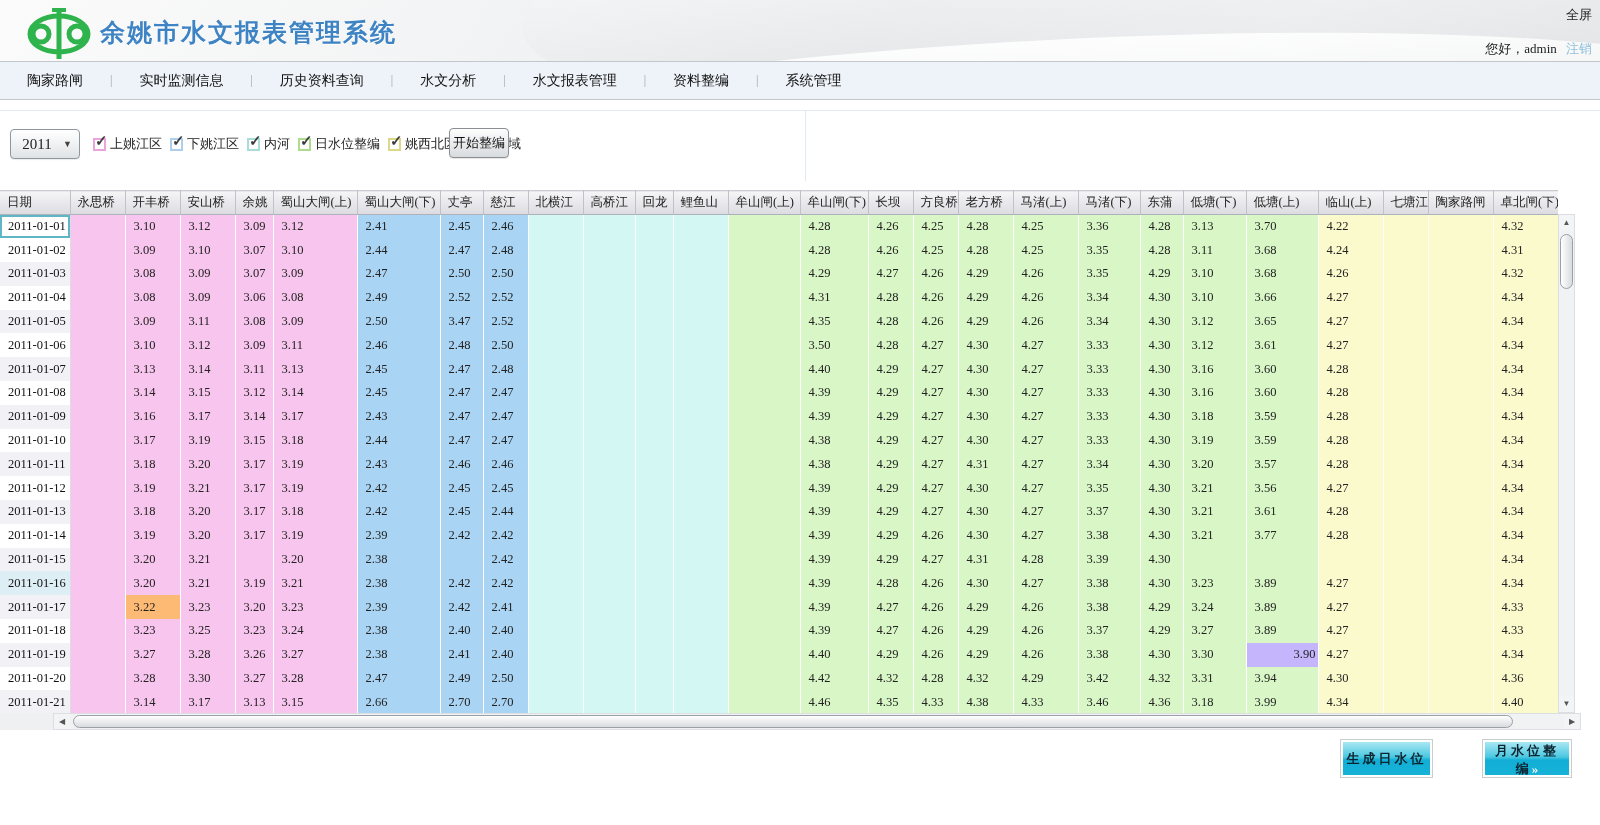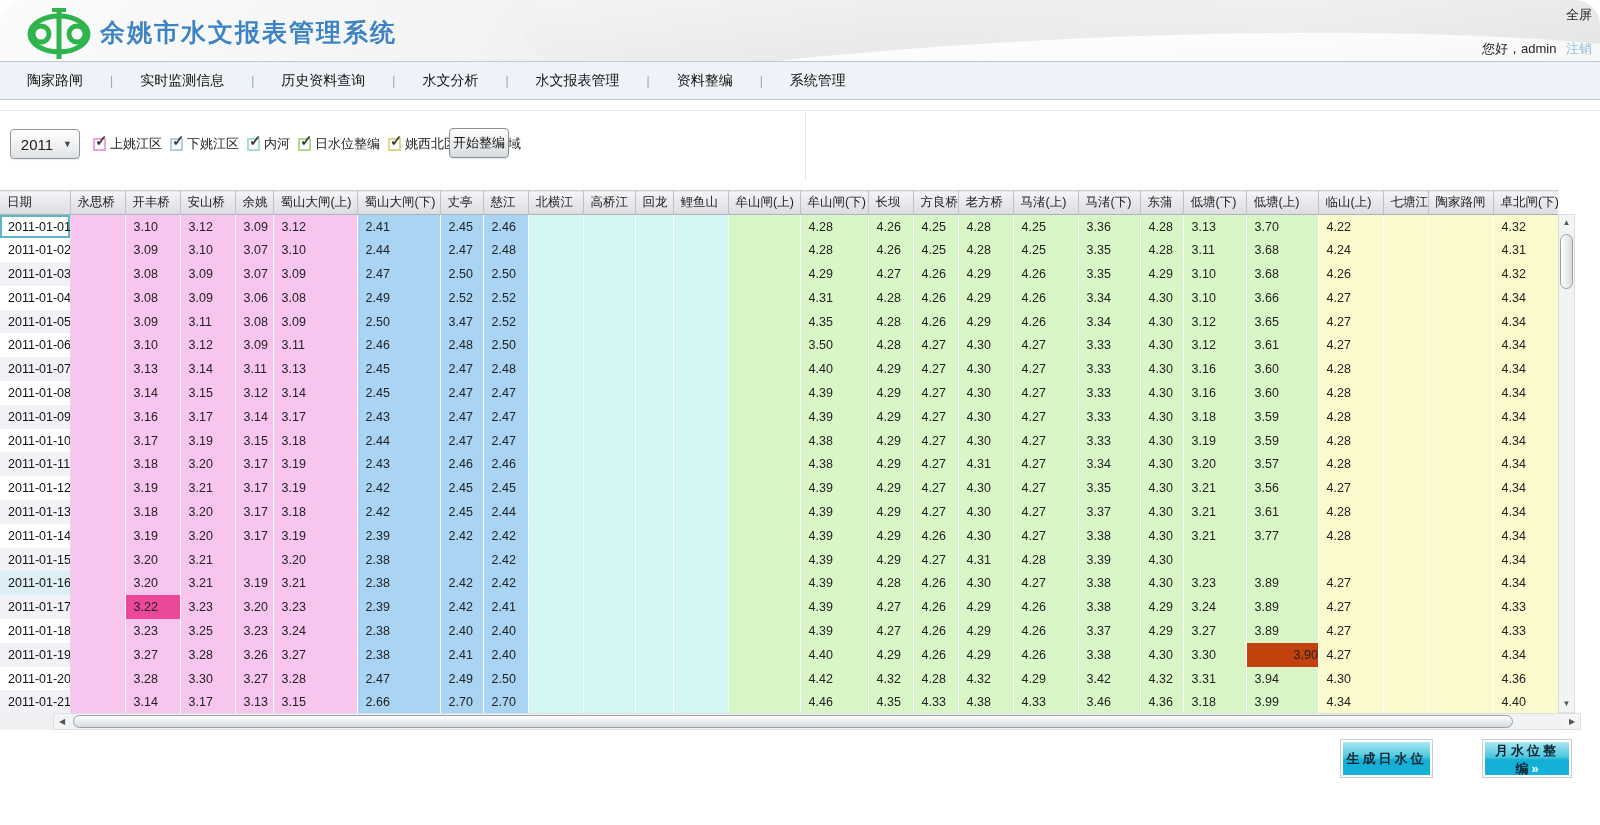--- a/index.html
+++ b/index.html
@@ -1,18 +1,18 @@
 <!DOCTYPE html>
 <html><head>
 <meta charset="utf-8">
 <style>
   * { margin:0; padding:0; box-sizing:border-box; }
   body { background:#fff; }
   .page { position:relative; width:1600px; height:825px; overflow:hidden; background:#fff;
-          font-family:Liberation Sans, sans-serif;border-radius:25px; }
+          font-family:Liberation Serif, serif; }
 
   
   .topbar { position:absolute; left:0; top:0; width:1600px; height:61px; overflow:hidden;
             background:linear-gradient(120deg,#fbfbfb 0%,#f1f2f3 35%,#e7e9ea 55%,#f6f7f7 80%,#eceded 100%); }
   .wave1 { position:absolute; left:520px; top:-150px; width:1400px; height:260px; border-radius:50%;
            background:linear-gradient(180deg,rgba(255,255,255,0.95),rgba(210,213,216,0.5)); transform:rotate(-4deg); }
   .wave2 { position:absolute; left:300px; top:40px; width:1500px; height:200px; border-radius:50%;
            background:linear-gradient(180deg,rgba(255,255,255,0.9),rgba(225,227,229,0.4)); transform:rotate(-3deg); }
   .logo { position:absolute; left:26px; top:6px; }
   .app-title { position:absolute; left:100px; top:16px; font-size:25px; font-weight:bold; color:#3e84c4;
@@ -716,21 +716,21 @@
             <td class="val" style="background-color: rgb(217, 247, 198);">3.23</td>
             <td class="val" style="background-color: rgb(217, 247, 198);">3.89</td>
             <td class="val" style="background-color: rgb(251, 250, 205);">4.27</td>
             <td class="val" style="background-color: rgb(251, 250, 205);"></td>
             <td class="val" style="background-color: rgb(251, 250, 205);"></td>
             <td class="val" style="background-color: rgb(251, 250, 205);">4.34</td>
           </tr>
           <tr>
             <td class="datec alt">2011-01-17</td>
             <td class="val" style="background-color: rgb(248, 197, 238);"></td>
-            <td class="val" style="background-color: #ec4899;">3.22</td>
+            <td class="val" style="background-color: #fdba74;">3.22</td>
             <td class="val" style="background-color: rgb(248, 197, 238);">3.23</td>
             <td class="val" style="background-color: rgb(248, 197, 238);">3.20</td>
             <td class="val" style="background-color: rgb(248, 197, 238);">3.23</td>
             <td class="val" style="background-color: rgb(170, 212, 243);">2.39</td>
             <td class="val" style="background-color: rgb(170, 212, 243);">2.42</td>
             <td class="val" style="background-color: rgb(170, 212, 243);">2.41</td>
             <td class="val" style="background-color: rgb(211, 247, 242);"></td>
             <td class="val" style="background-color: rgb(211, 247, 242);"></td>
             <td class="val" style="background-color: rgb(211, 247, 242);"></td>
             <td class="val" style="background-color: rgb(211, 247, 242);"></td>
@@ -794,21 +794,21 @@
             <td class="val" style="background-color: rgb(211, 247, 242);"></td>
             <td class="val" style="background-color: rgb(217, 247, 198);"></td>
             <td class="val" style="background-color: rgb(217, 247, 198);">4.40</td>
             <td class="val" style="background-color: rgb(217, 247, 198);">4.29</td>
             <td class="val" style="background-color: rgb(217, 247, 198);">4.26</td>
             <td class="val" style="background-color: rgb(217, 247, 198);">4.29</td>
             <td class="val" style="background-color: rgb(217, 247, 198);">4.26</td>
             <td class="val" style="background-color: rgb(217, 247, 198);">3.38</td>
             <td class="val" style="background-color: rgb(217, 247, 198);">4.30</td>
             <td class="val" style="background-color: rgb(217, 247, 198);">3.30</td>
-            <td class="val" style="background-color: #c2410c; padding-left: 47px;">3.90</td>
+            <td class="val" style="background-color: #c4b5fd; padding-left: 47px;">3.90</td>
             <td class="val" style="background-color: rgb(251, 250, 205);">4.27</td>
             <td class="val" style="background-color: rgb(251, 250, 205);"></td>
             <td class="val" style="background-color: rgb(251, 250, 205);"></td>
             <td class="val" style="background-color: rgb(251, 250, 205);">4.34</td>
           </tr>
           <tr>
             <td class="datec">2011-01-20</td>
             <td class="val" style="background-color: rgb(248, 197, 238);"></td>
             <td class="val" style="background-color: rgb(248, 197, 238);">3.28</td>
             <td class="val" style="background-color: rgb(248, 197, 238);">3.30</td>

